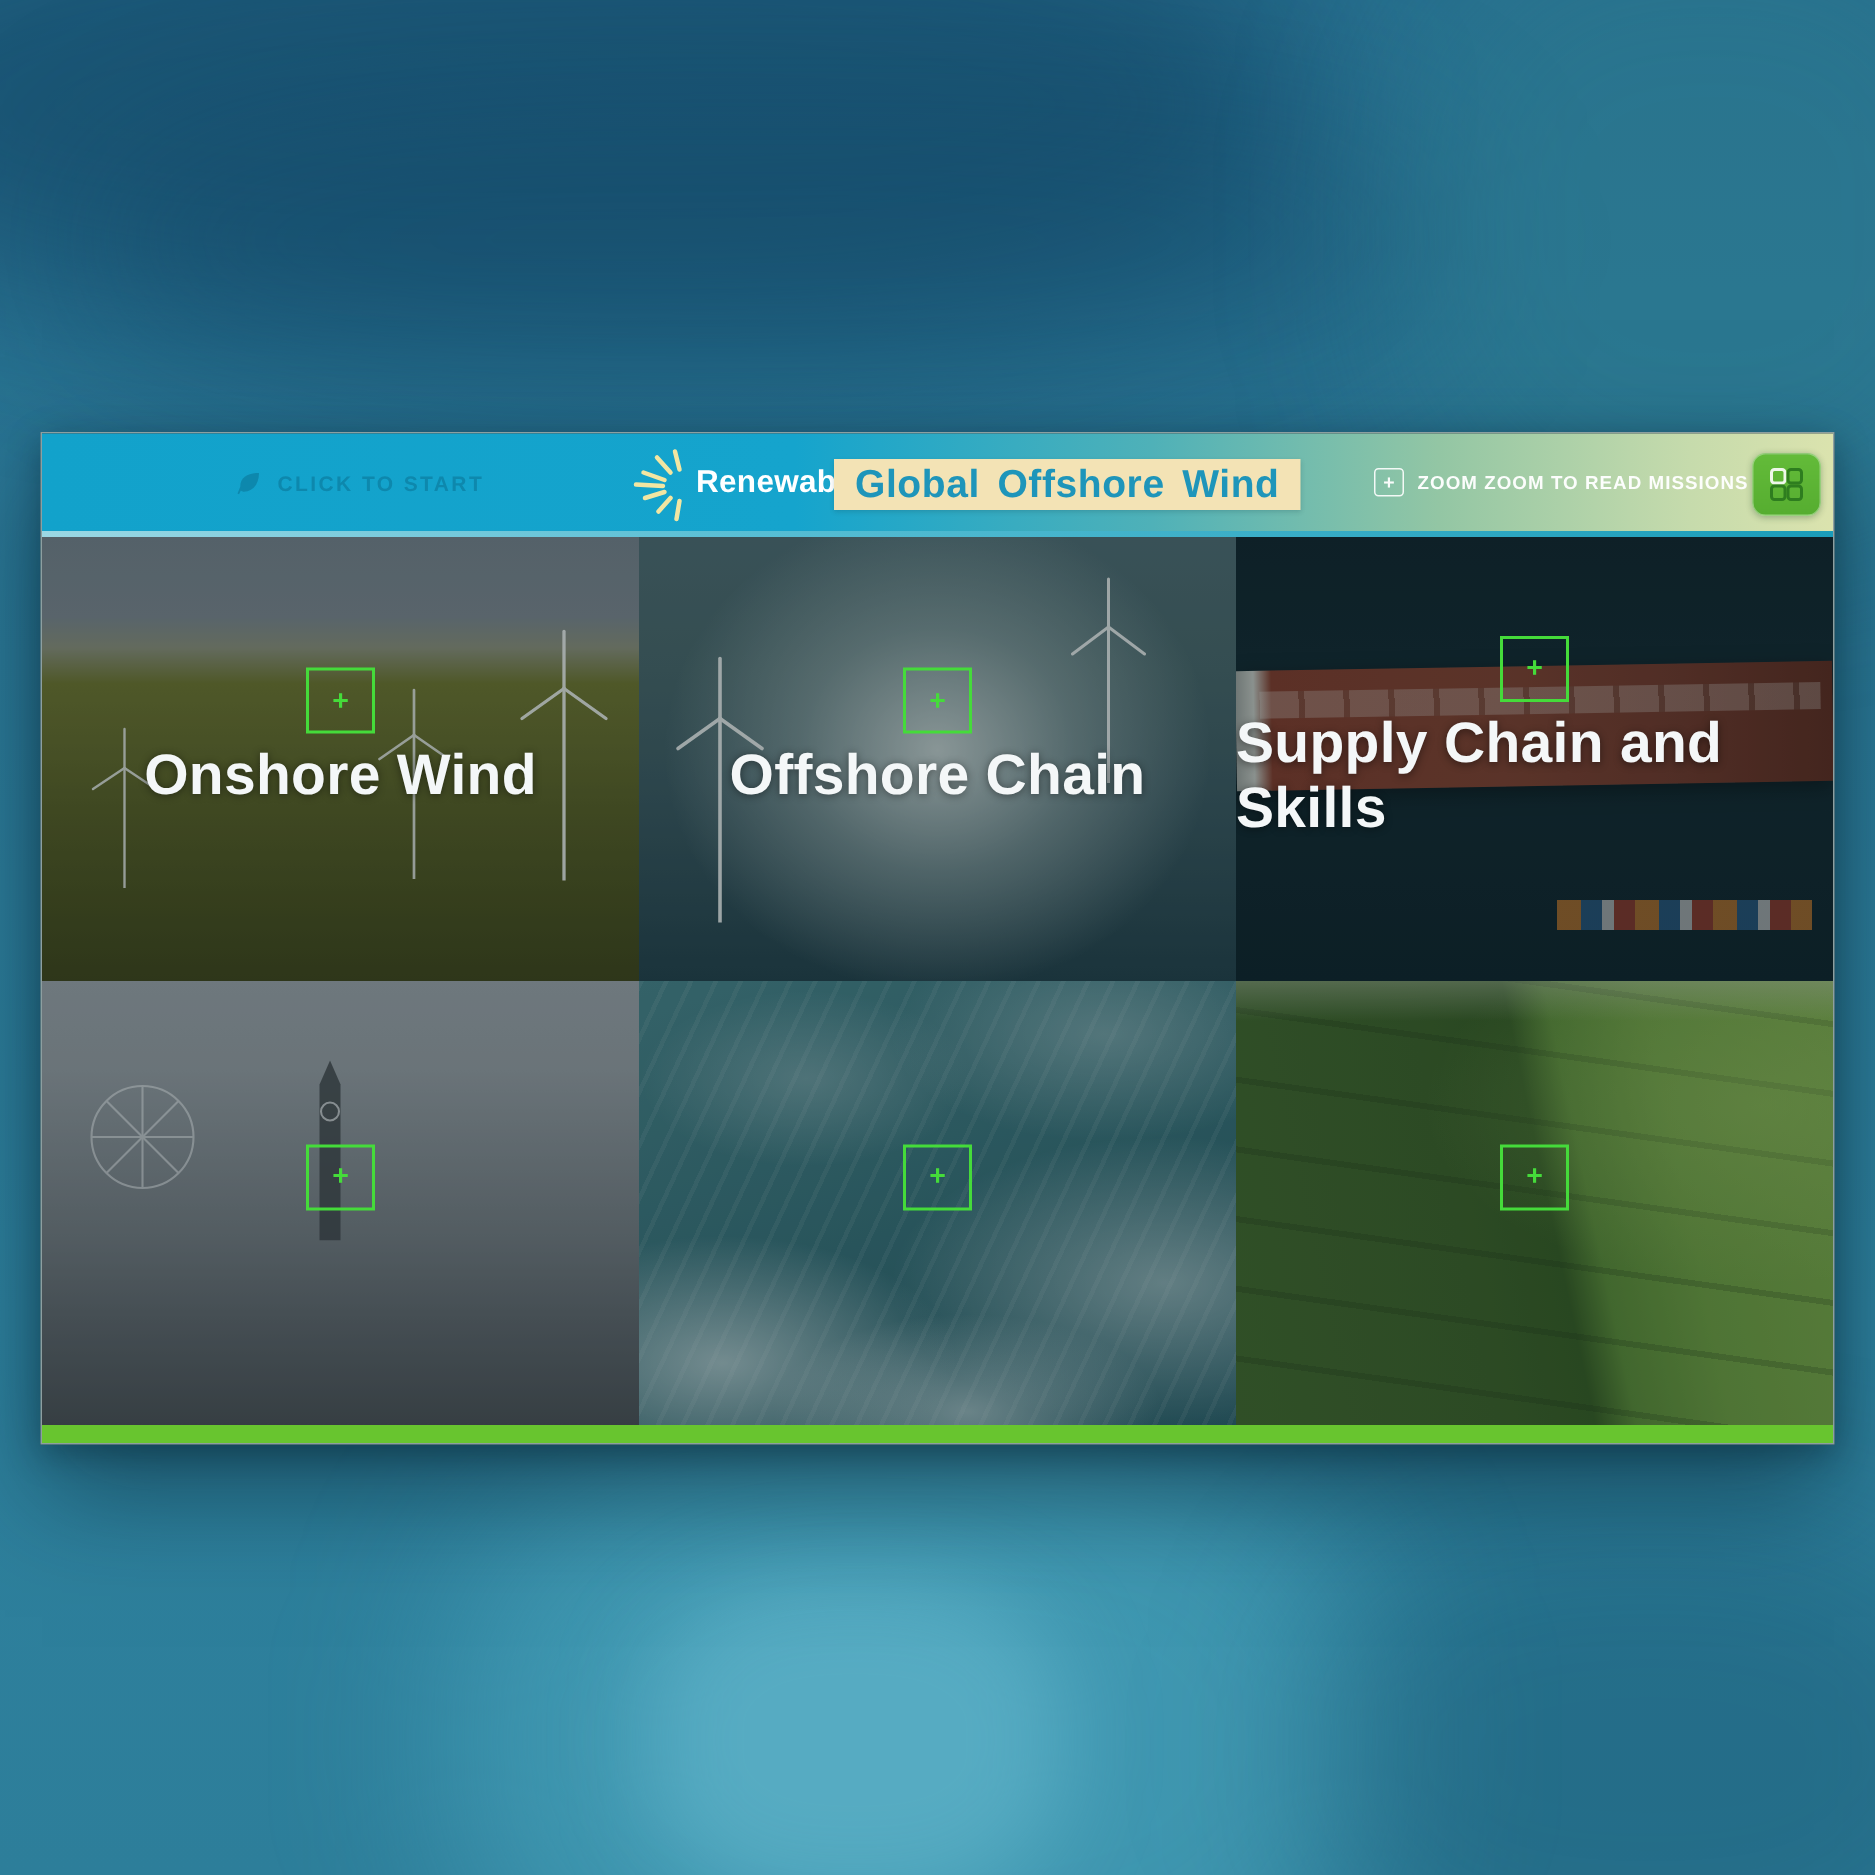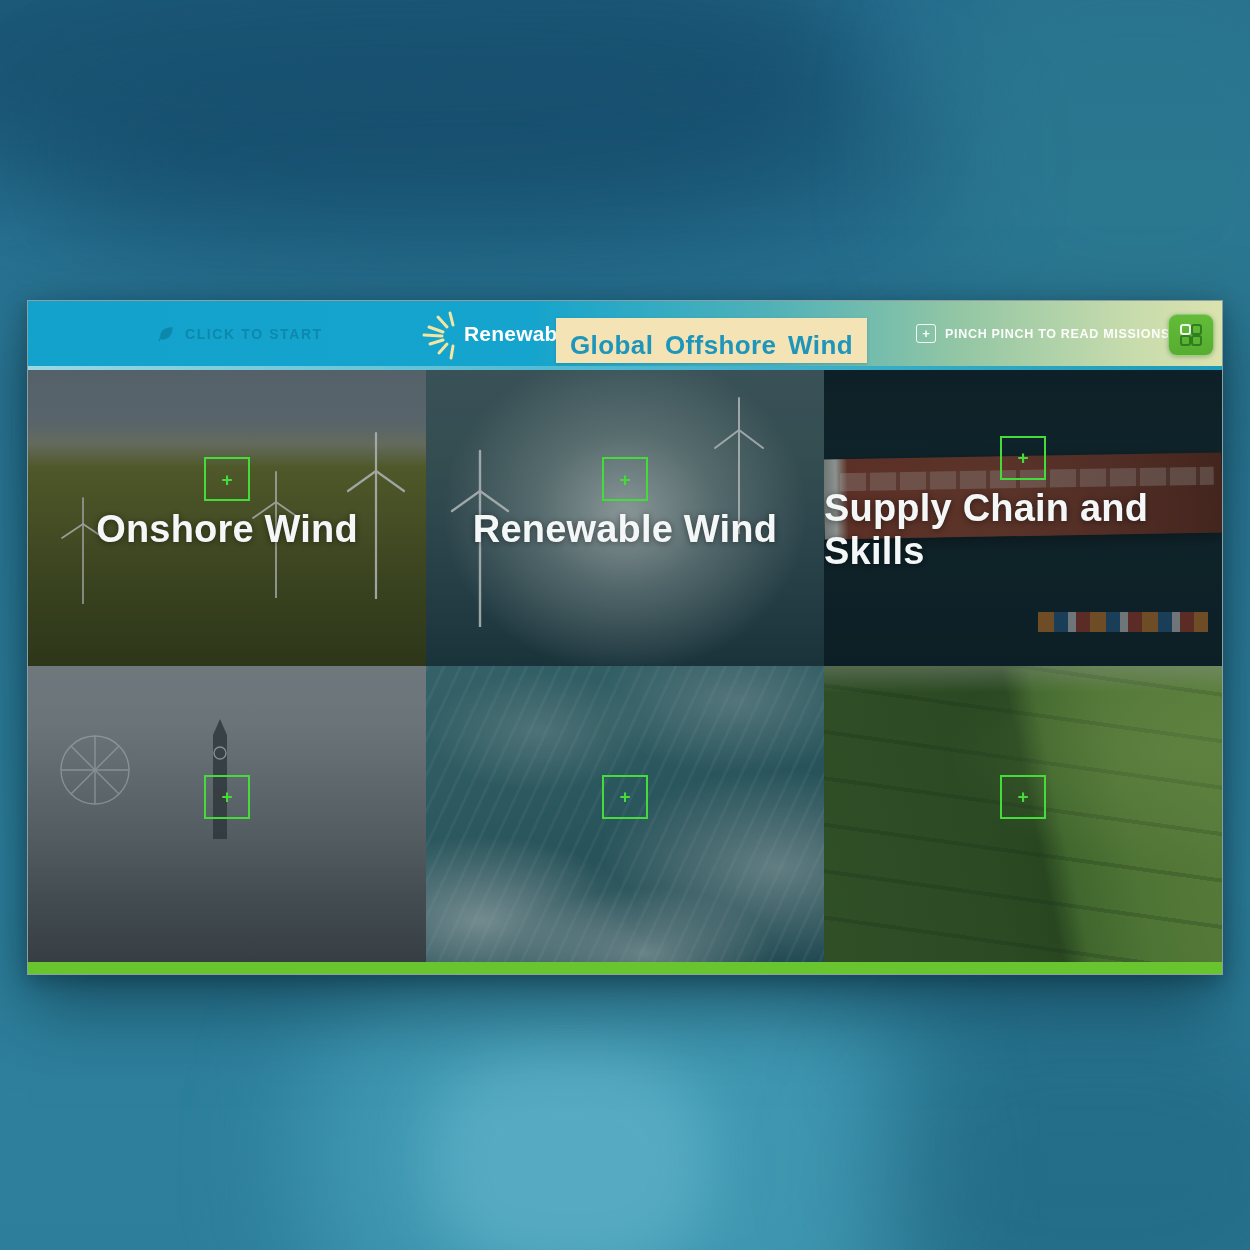--- a/index.html
+++ b/index.html
@@ -15,21 +15,20 @@
   .bg-s4{bottom:-120px;left:300px;width:620px;height:420px;background:rgba(96,198,219,.35);}
   .bg-s5{bottom:-20px;left:430px;width:280px;height:220px;background:rgba(140,220,235,.30);filter:blur(30px);}
   .bg-s6{bottom:-80px;right:-80px;width:460px;height:320px;background:rgba(16,70,95,.30);}
 
   .screen{
     position:absolute;left:27px;top:288px;width:1196px;height:675px;
     display:flex;flex-direction:column;box-sizing:border-box;
     border:1px solid rgba(225,242,236,.6);
     box-shadow:0 30px 70px rgba(3,28,40,.5),0 6px 20px rgba(3,28,40,.35);
     background:#0f252d;
-    margin-top:12px;
   }
 
   
   .topbar{
     position:relative;height:65px;flex:0 0 65px;
     background:linear-gradient(90deg,#12a2cb 0%,#15a4cd 42%,#4fb1b8 62%,#93c6a4 78%,#c6dbac 92%,#dbe3ae 100%);
   }
   .divider{height:4px;flex:0 0 4px;background:linear-gradient(90deg,#9bd8e4 0%,#57bed4 40%,#1a9cb9 100%);}
 
   .click-start{
@@ -39,21 +38,21 @@
   .click-start .txt{font-size:14px;font-weight:bold;letter-spacing:1.6px;}
   .leaf{width:20px;height:20px;}
 
   .logo{position:absolute;left:392px;top:0;height:65px;display:flex;align-items:center;}
   .logo svg{margin-right:2px;}
   .logo .b{color:#ffffff;font-weight:bold;font-size:21px;letter-spacing:.2px;}
   .logo .l{color:rgba(255,255,255,.88);font-size:21px;}
 
   .title-box{
     position:absolute;left:528px;top:17px;height:32px;display:flex;align-items:center;
-    background:#f3e3b5;padding:11px 14px 2px 14px;
+    background:#f3e3b5;padding:0 14px 2px 14px;
     color:#1e95ba;font-weight:bold;font-size:26px;letter-spacing:.4px;word-spacing:4px;
     box-shadow:0 1px 3px rgba(20,60,70,.2);
   }
 
   .pinch{position:absolute;left:888px;top:0;height:65px;display:flex;align-items:center;gap:9px;}
   .pinch-box{
     width:18px;height:17px;border:1.6px solid rgba(255,255,255,.9);border-radius:3px;
     display:flex;align-items:center;justify-content:center;
     color:rgba(255,255,255,.95);font-size:13px;line-height:1;font-weight:bold;
   }
@@ -173,21 +172,21 @@
         </g>
       </svg>
       <span class="b">Renewable</span>
       <span class="l">UK</span>
     </div>
 
     <div class="title-box">Global Offshore Wind</div>
 
     <div class="pinch">
       <span class="pinch-box">+</span>
-      <span class="txt">PINCH PINCH TO READ MISSIONS</span>
+      <span class="txt">ZOOM ZOOM TO READ MISSIONS</span>
     </div>
 
     <div class="grid-btn">
       <svg width="24" height="24" viewBox="0 0 24 24">
         <rect x="2" y="2" width="9" height="9" rx="2" fill="none" stroke="#eef7ea" stroke-width="2"></rect>
         <rect x="13" y="2" width="9" height="9" rx="2" fill="none" stroke="#2e7d1f" stroke-width="2"></rect>
         <rect x="2" y="13" width="9" height="9" rx="2" fill="none" stroke="#2e7d1f" stroke-width="2"></rect>
         <rect x="13" y="13" width="9" height="9" rx="2" fill="none" stroke="#2e7d1f" stroke-width="2"></rect>
       </svg>
     </div>
@@ -244,21 +243,21 @@
           <g stroke="#eef1f0" stroke-width="2" stroke-linecap="round" opacity=".9">
             <line x1="26" y1="36" x2="26" y2="140"></line>
               <line x1="26" y1="36" x2="26" y2="4"></line>
             <line x1="26" y1="36" x2="2" y2="54"></line>
               <line x1="26" y1="36" x2="50" y2="54"></line>
           </g>
         </svg>
       </div>
       <div class="tile-content">
         <div class="plus-box">+</div>
-        <div class="tile-label">Renewable Wind</div>
+        <div class="tile-label">Offshore Chain</div>
       </div>
     </div>
 
     <div class="tile t-supply">
       <div class="scene">
         <div class="ship">
           <div class="ship-deck"></div>
         </div>
         <div class="containers"></div>
       </div>

